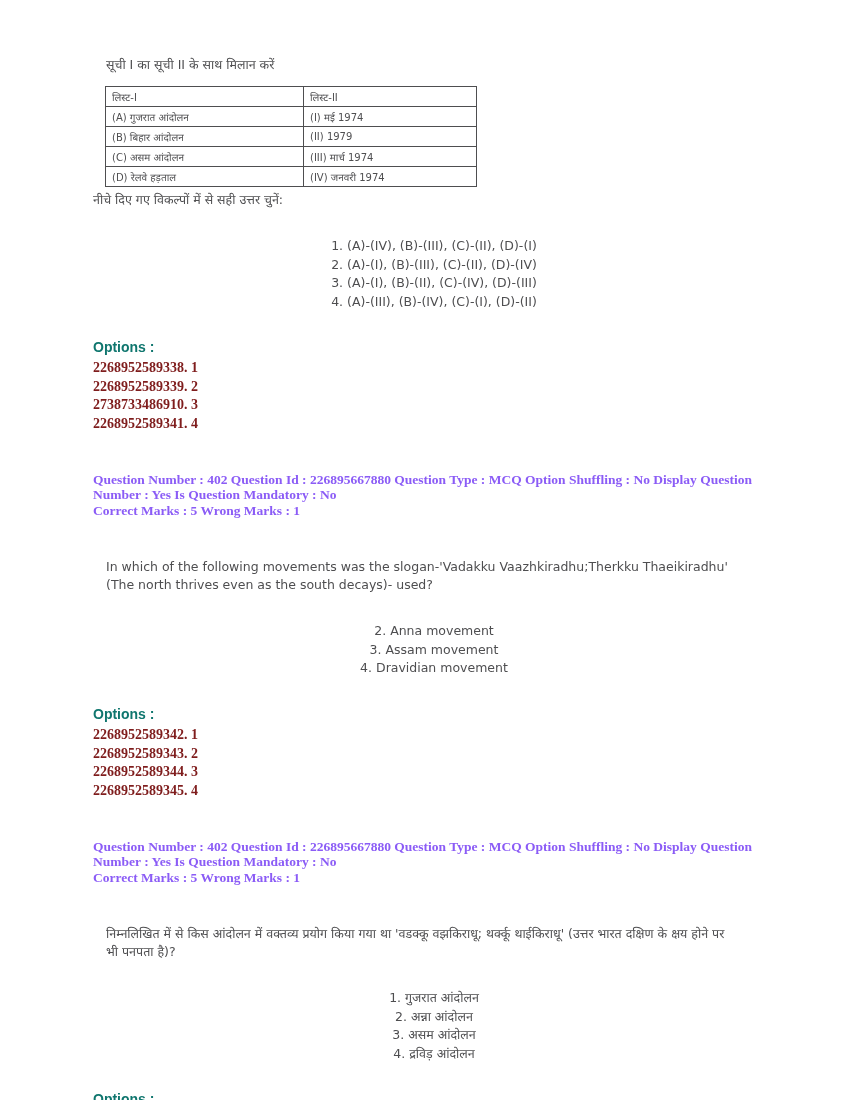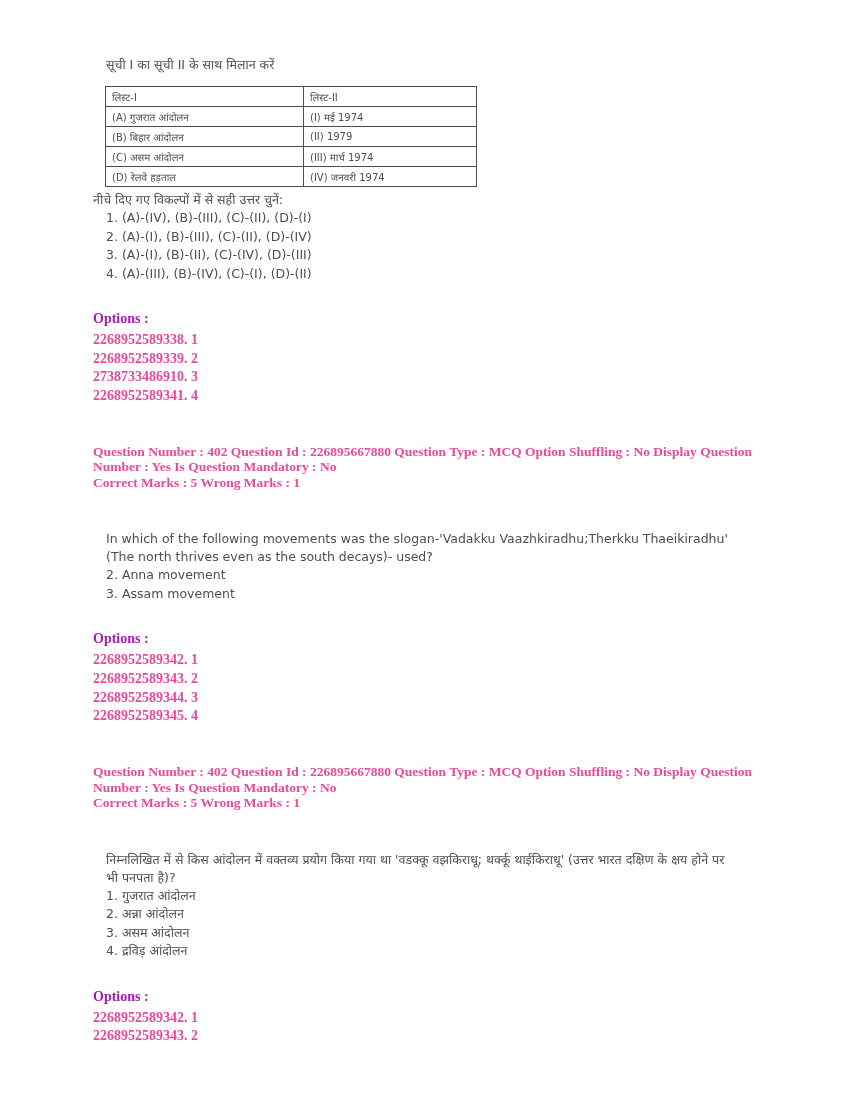--- a/index.html
+++ b/index.html
@@ -11,35 +11,35 @@
   .indent { margin-left:13px; }
   .qtext { color:#4e4e50; font-size:12.5px; line-height:18px; }
   .qwidth { max-width:632px; }
   .match-table { border-collapse:collapse; margin:12px 0 4px 12px; }
   .match-table td {
     border:1px solid #4e4e50; font-size:10px; color:#4e4e50;
     padding:1px 6px; height:17px; vertical-align:middle;
   }
   .match-table td.c1 { width:185px; }
   .match-table td.c2 { width:160px; }
-  .choices { margin-top:0; }
+  .choices { margin-top:28px;text-align:center; }
   .choice { font-size:12.5px; color:#4e4e50; line-height:18.5px; }
   .options-label {
-    font-family:Liberation Serif, serif; font-weight:bold;
-    font-size:14px; color:#a21caf; margin-top:28px;
+    font-family:Liberation Sans, sans-serif; font-weight:bold;
+    font-size:14px; color:#0f766e; margin-top:28px;
   }
   .option-ids { margin-top:4px; }
   .option-id {
     font-family:"Liberation Serif", serif; font-weight:bold;
-    font-size:14px; color:#ec4899; line-height:18.7px;
+    font-size:14px; color:#7f1d1d; line-height:18.7px;
   }
   .meta-block { margin-top:38px; max-width:668px; }
   .meta {
     font-family:"Liberation Serif", serif; font-weight:bold;
-    font-size:13.5px; color:#ec4899; line-height:15.5px;
+    font-size:13.5px; color:#8b5cf6; line-height:15.5px;
   }
   .question-body { margin-top:40px; }
 </style>
 </head>
 <body>
 
 <div class="page">
 
   <section>
     <div class="qtext indent">सूची I का सूची II के साथ मिलान करें</div>
@@ -91,20 +91,21 @@
     <div class="meta-block">
       <div class="meta">Question Number : 402 Question Id : 226895667880 Question Type : MCQ Option Shuffling : No Display Question Number : Yes Is Question Mandatory : No</div>
       <div class="meta">Correct Marks : 5 Wrong Marks : 1</div>
     </div>
 
     <div class="qtext indent qwidth question-body">In which of the following movements was the slogan-'Vadakku Vaazhkiradhu;Therkku Thaeikiradhu' (The north thrives even as the south decays)- used?</div>
 
     <div class="choices indent">
       <div class="choice">2. Anna movement</div>
       <div class="choice">3. Assam movement</div>
+      <div class="choice">4. Dravidian movement</div>
     </div>
 
     <div class="options-label">Options :</div>
     <div class="option-ids">
       <div class="option-id">2268952589342. 1</div>
       <div class="option-id">2268952589343. 2</div>
       <div class="option-id">2268952589344. 3</div>
       <div class="option-id">2268952589345. 4</div>
     </div>
   </section>

